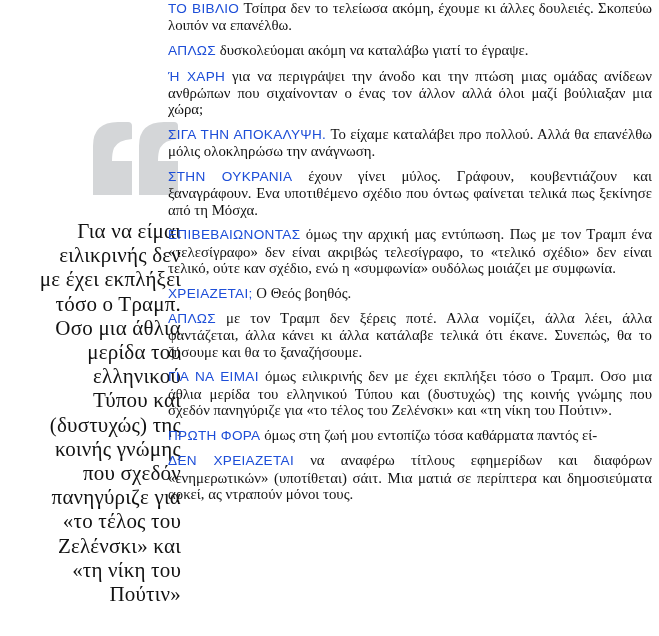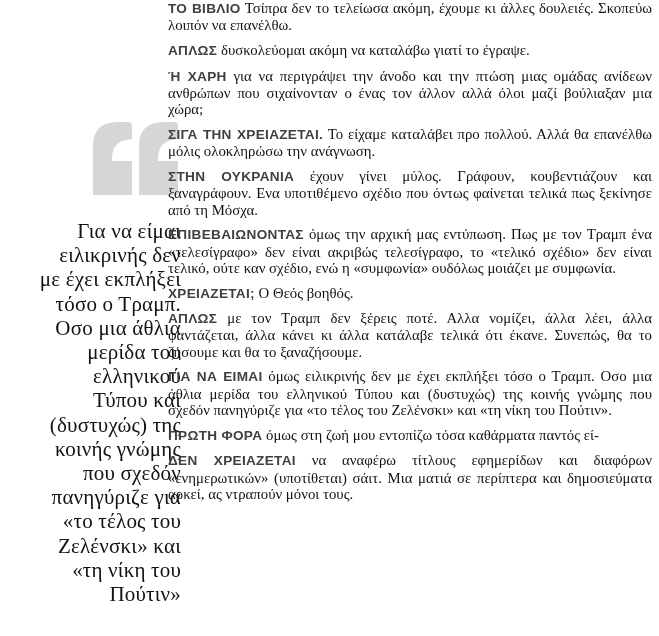--- a/index.html
+++ b/index.html
@@ -56,24 +56,24 @@
   .para {
     margin: 0 0 8.4px 0;
     font-family: "Liberation Serif", serif;
     font-size: 14.8px;
     line-height: 16.3px;
     color: #121212;
     text-align: justify;
   }
   .lead {
     font-family: "Liberation Sans", sans-serif;
-    font-weight: 700;
+    font-weight: 400;
     font-size: 13.6px;
     letter-spacing: 0.3px;
-    color: #404040;
+    color: #1d4ed8;
   }
 </style>
 </head>
 <body>
 
 <div class="page">
 
   <aside class="pull-col">
     <svg class="qmark" viewBox="0 0 85 73" xmlns="http://www.w3.org/2000/svg" aria-hidden="true">
       <path d="M0,73 L0,24 Q0,0 25,0 L35,0 Q39,0 39,4 L39,17 Q25,18 21,26 Q19,31 19,39 L39,39 L39,73 Z" fill="#d4d6d8"></path>
@@ -84,21 +84,21 @@
 
   <main class="article">
     <div id="paras">
   <p class="para"><b class="lead">ΤΟ ΒΙΒΛΙΟ</b><span class="rest"> Τσίπρα δεν το τελείωσα ακόμη, έχουμε κι άλλες δουλειές. Σκοπεύω λοιπόν να επανέλθω.</span></p>
 
   <p class="para"><b class="lead">ΑΠΛΩΣ</b><span class="rest"> δυσκολεύομαι ακόμη να καταλάβω γιατί το έγραψε.</span></p>
 
 
   <p class="para"><b class="lead">Ή ΧΑΡΗ</b><span class="rest"> για να περιγράψει την άνοδο και την πτώση μιας ομάδας ανίδεων ανθρώπων που σιχαίνονταν ο ένας τον άλλον αλλά όλοι μαζί βούλιαξαν μια χώρα;</span></p>
 
-  <p class="para"><b class="lead">ΣΙΓΑ ΤΗΝ ΧΡΕΙΑΖΕΤΑΙ.</b><span class="rest"> Το είχαμε καταλάβει προ πολλού. Αλλά θα επανέλθω μόλις ολοκληρώσω την ανάγνωση.</span></p>
+  <p class="para"><b class="lead">ΣΙΓΑ ΤΗΝ ΑΠΟΚΑΛΥΨΗ.</b><span class="rest"> Το είχαμε καταλάβει προ πολλού. Αλλά θα επανέλθω μόλις ολοκληρώσω την ανάγνωση.</span></p>
 
   <p class="para"><b class="lead">ΣΤΗΝ ΟΥΚΡΑΝΙΑ</b><span class="rest"> έχουν γίνει μύλος. Γράφουν, κουβεντιάζουν και ξαναγράφουν. Ενα υποτιθέμενο σχέδιο που όντως φαίνεται τελικά πως ξεκίνησε από τη Μόσχα.</span></p>
 
   <p class="para"><b class="lead">ΕΠΙΒΕΒΑΙΩΝΟΝΤΑΣ</b><span class="rest"> όμως την αρχική μας εντύπωση. Πως με τον Τραμπ ένα «τελεσίγραφο» δεν είναι ακριβώς τελεσίγραφο, το «τελικό σχέδιο» δεν είναι τελικό, ούτε καν σχέδιο, ενώ η «συμφωνία» ουδόλως μοιάζει με συμφωνία.</span></p>
 
   <p class="para"><b class="lead">ΧΡΕΙΑΖΕΤΑΙ;</b><span class="rest"> Ο Θεός βοηθός.</span></p>
 
 
 
   <p class="para"><b class="lead">ΑΠΛΩΣ</b><span class="rest"> με τον Τραμπ δεν ξέρεις ποτέ. Αλλα νομίζει, άλλα λέει, άλλα φαντάζεται, άλλα κάνει κι άλλα κατάλαβε τελικά ότι έκανε. Συνεπώς, θα το ζήσουμε και θα το ξαναζήσουμε.</span></p>

